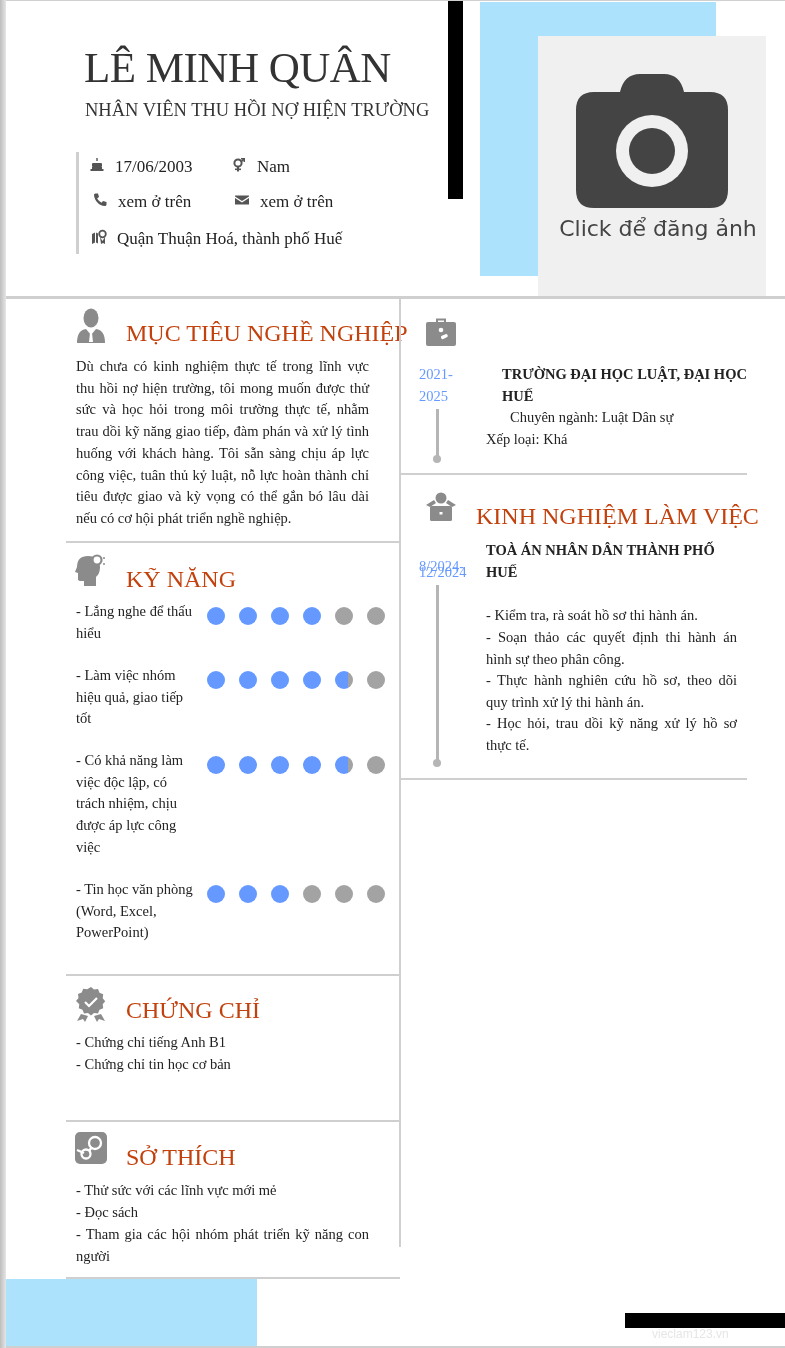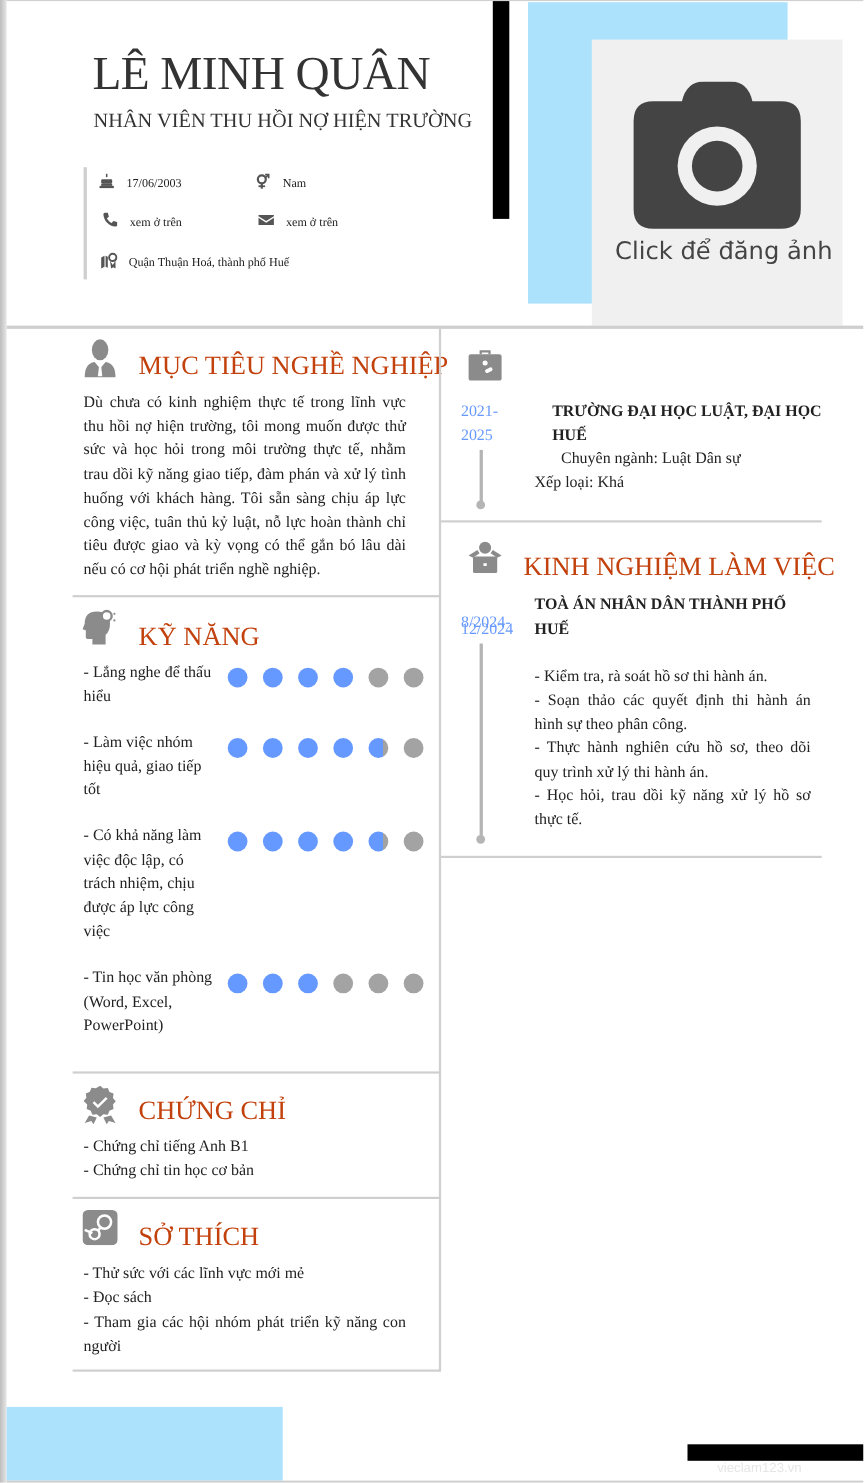--- a/index.html
+++ b/index.html
@@ -6,21 +6,21 @@
   html, body { width: 785px; height: 1348px; background: #ffffff; overflow: hidden; }
   body { position: relative; font-family: "Liberation Serif", "DejaVu Serif", serif; color: #222; }
   .page-shadow { position: absolute; left: 0; top: 0; width: 6px; height: 1348px; background: linear-gradient(to right, #bdbdbd, #e6e6e6); }
   .page-top { position: absolute; left: 6px; top: 0; width: 779px; height: 1px; background: #d0d0d0; }
   .page-bottom { position: absolute; left: 6px; top: 1346px; width: 779px; height: 2px; background: #cfcfcf; }
 
   .name { position: absolute; left: 84px; top: 43px; font-size: 43px; color: #333; letter-spacing: -0.5px; font-weight: normal; }
   .job-title { position: absolute; left: 85px; top: 100px; font-size: 18.5px; color: #333; }
 
   .info-box { position: absolute; left: 76px; top: 152px; width: 300px; height: 102px; border-left: 3px solid #cfcfcf; }
-  .info-item { position: absolute; display: flex; align-items: flex-end; font-size: 11px; color: #222; }
+  .info-item { position: absolute; display: flex; align-items: flex-start; font-size: 17px; color: #222; }
   .info-item svg { width: 16px; height: 16px; margin-right: 10px; fill: #555; }
 
   .black-bar { position: absolute; left: 448px; top: 1px; width: 15px; height: 198px; background: #000; }
   .blue-block-top { position: absolute; left: 480px; top: 2px; width: 236px; height: 274px; background: #ade2fd; }
   .photo-box { position: absolute; left: 538px; top: 36px; width: 228px; height: 260px; background: #f0f0f0; cursor: pointer; }
   .photo-box .cam { position: absolute; left: 36px; top: 38px; width: 156px; height: 136px; }
   .photo-label { position: absolute; left: 0; top: 180px; width: 240px; text-align: center; font-family: "DejaVu Sans", "Liberation Sans", sans-serif; font-size: 22px; color: #444; }
 
   .header-divider { position: absolute; left: 6px; top: 296px; width: 779px; height: 3px; background: #cfcfcf; }
 
@@ -178,21 +178,21 @@
             <span class="dot full"></span>
             <span class="dot full"></span>
             <span class="dot"></span>
             <span class="dot"></span>
             <span class="dot"></span>
           </div>
         </div>
       </div>
   </div>
 
-  <div class="section" style="height:114px;">
+  <div class="section" style="height:146px;">
     <svg class="section-icon" style="left:9px; top:10px;" viewBox="0 0 32 36">
         <path d="M16 1 l3 2.5 4-.5 1.5 3.7 3.7 1.5-.5 4 2.5 3-2.5 3 .5 4-3.7 1.5-1.5 3.7-4-.5-3 2.5-3-2.5-4 .5-1.5-3.7-3.7-1.5.5-4L1 15l2.5-3-.5-4 3.7-1.5L8.2 2.8l4 .5z"></path>
         <path d="M10 16 l4 4 8-8" fill="none" stroke="#fff" stroke-width="2.2"></path>
         <path d="M6 28 L2 35 L8 33 L10 36 L13 30 Z M26 28 L30 35 L24 33 L22 36 L19 30 Z"></path>
       </svg>
     <div class="section-title" style="left:60px; top:21px;">CHỨNG CHỈ</div>
     <div class="body-text" style="left:10px; top:56px; width:293px;">- Chứng chỉ tiếng Anh B1</div>
     <div class="body-text" style="left:10px; top:78px; width:293px;">- Chứng chỉ tin học cơ bản</div>
   </div>
 

